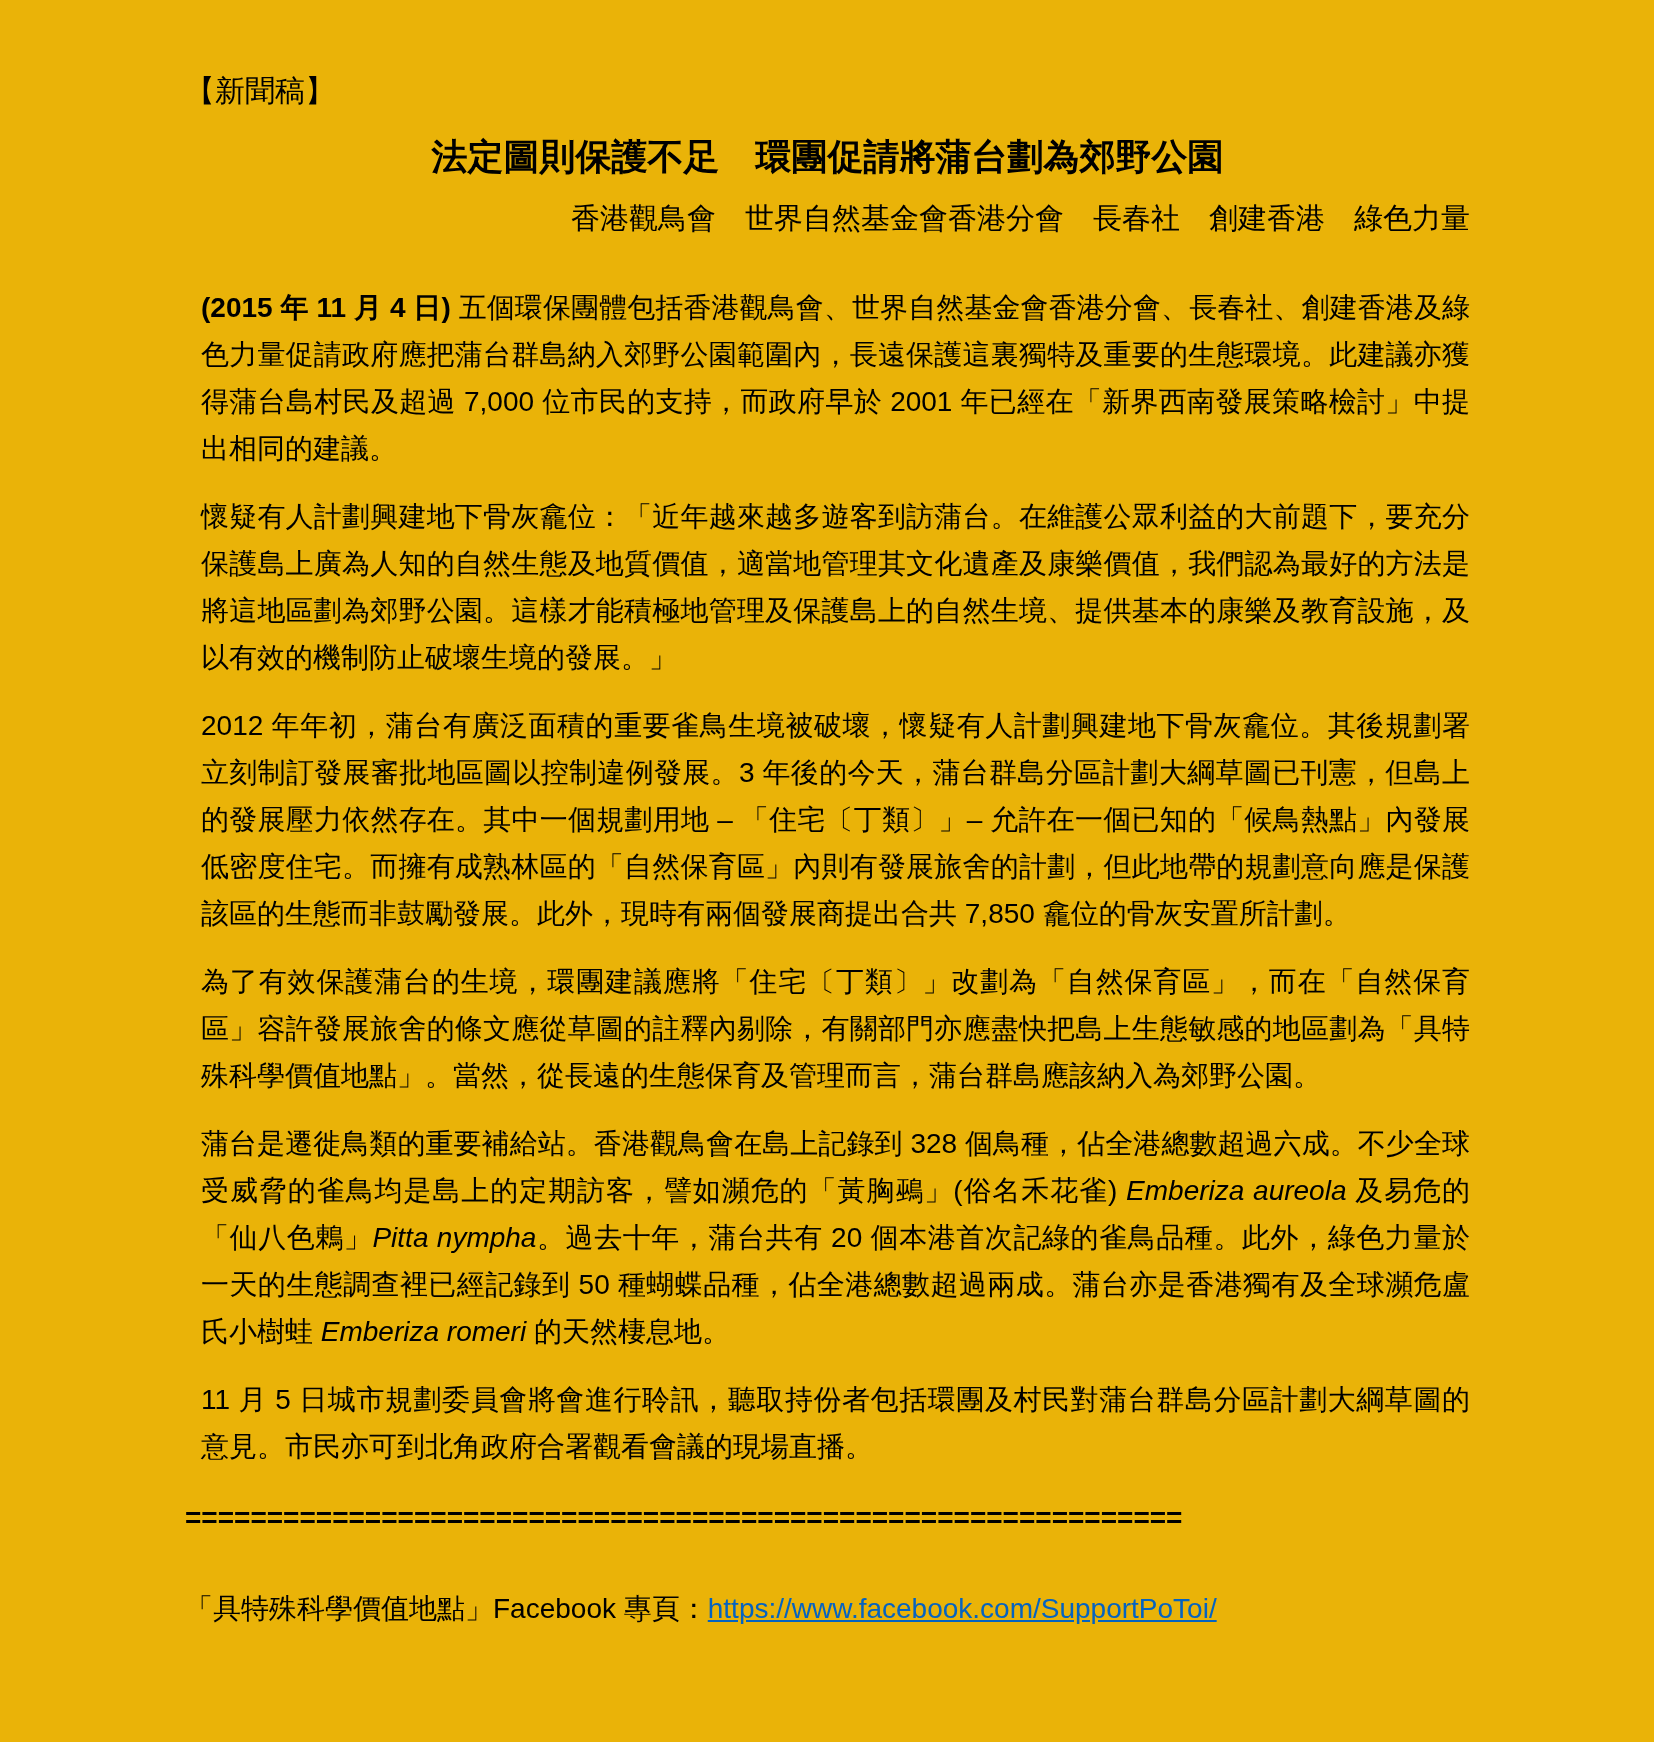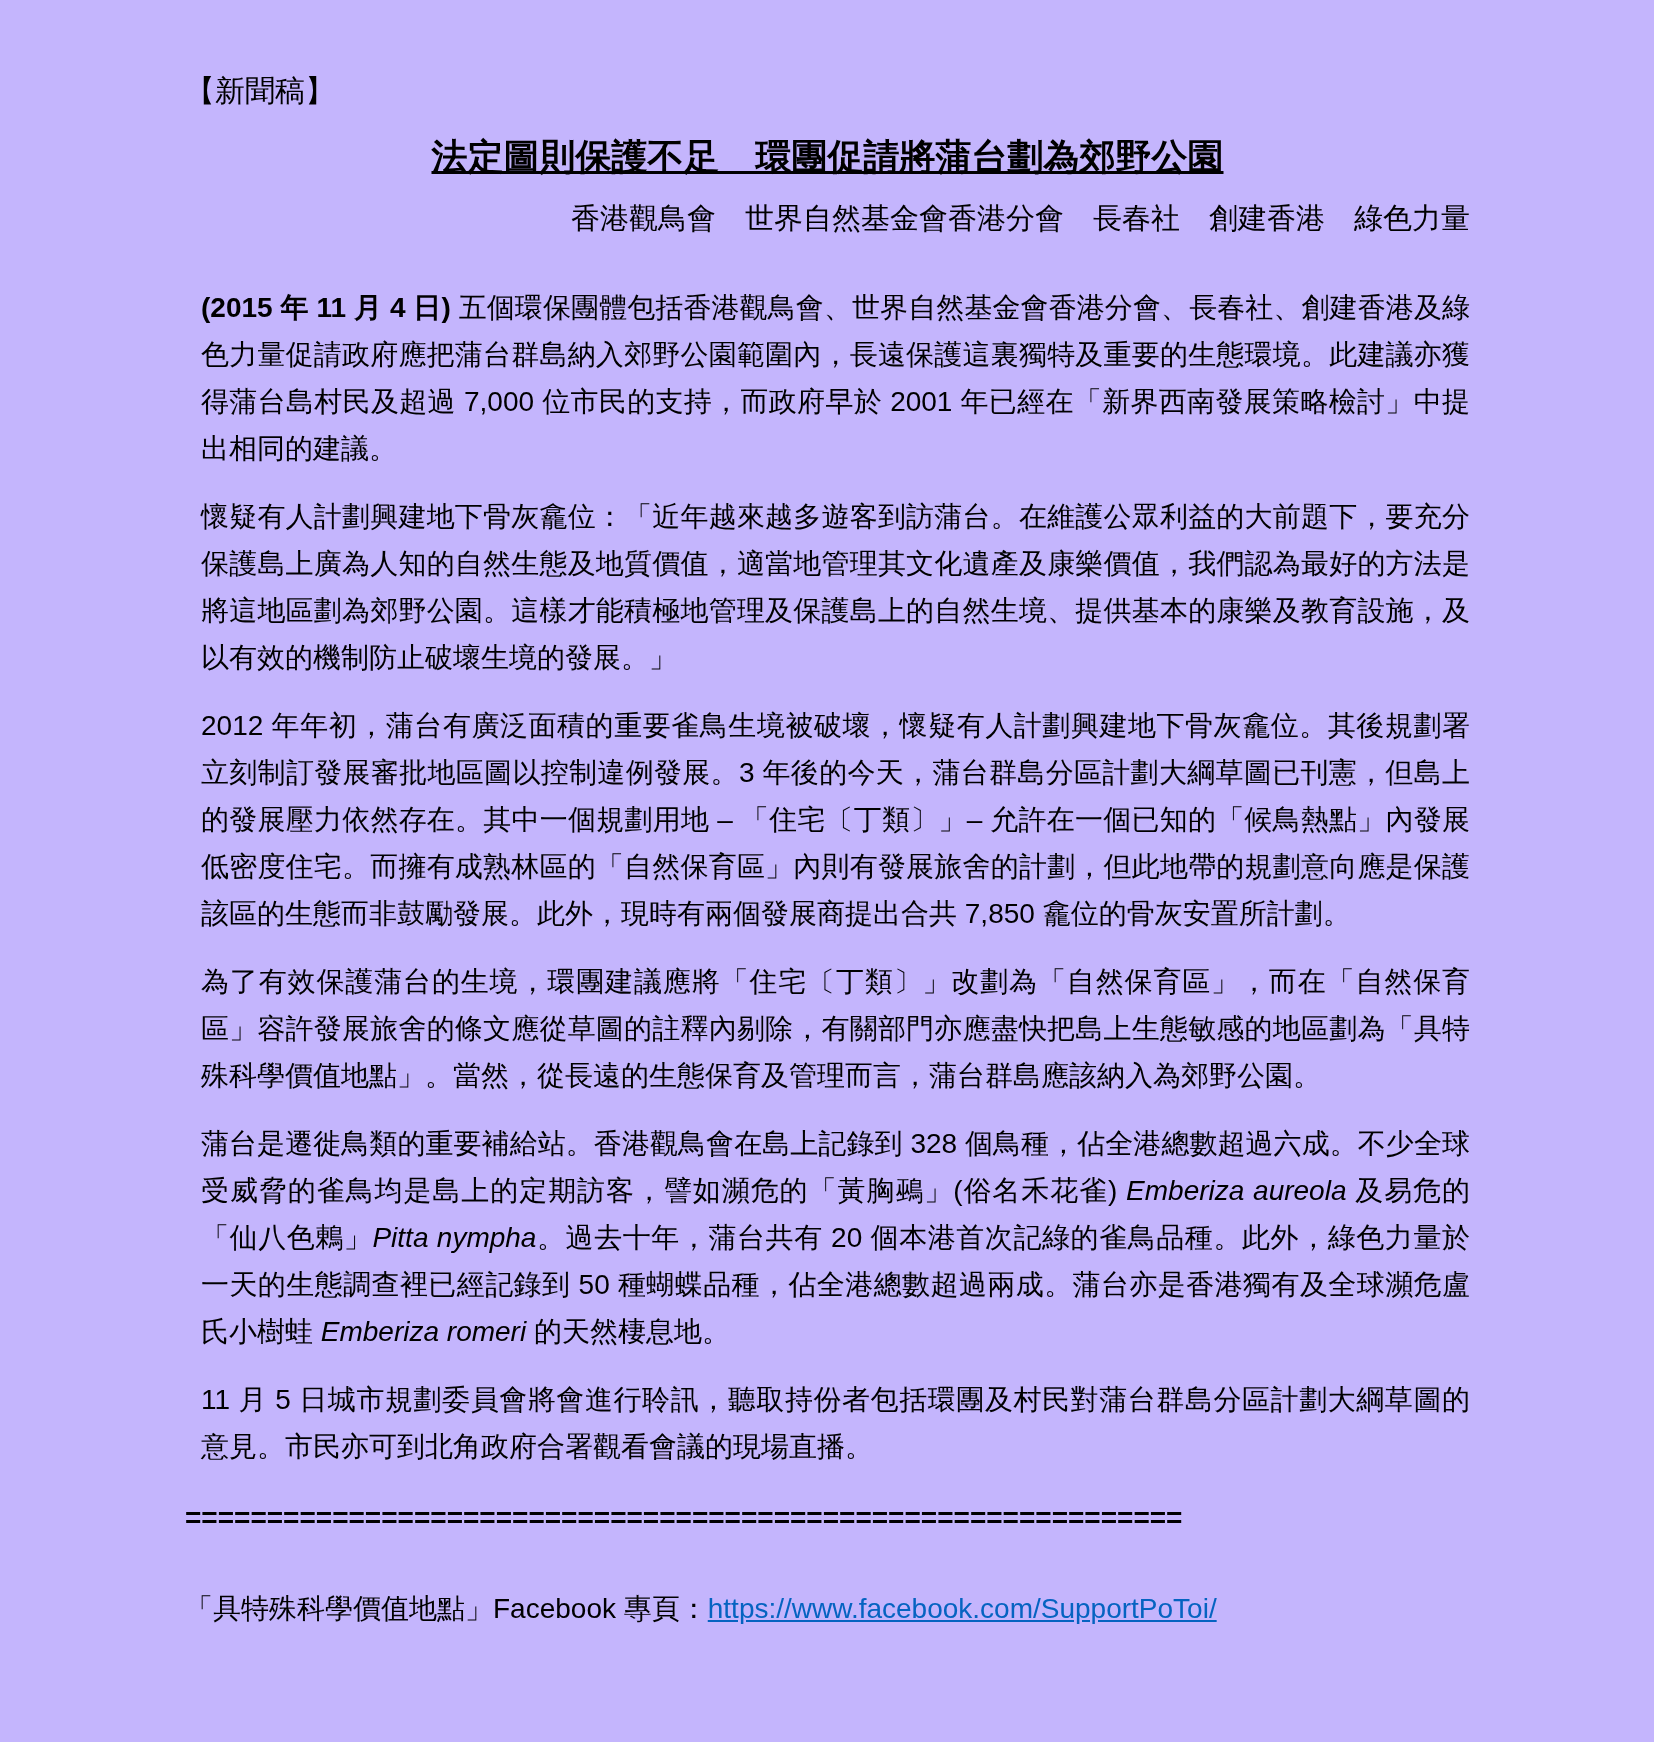--- a/index.html
+++ b/index.html
@@ -6,37 +6,36 @@
     margin: 0;
     padding: 0;
     background: #ffffff;
   }
   .page {
     position: relative;
     width: 1654px;
     height: 1742px;
     box-sizing: border-box;
     padding: 72px 184px 0 185px;
-    background: #c4b5fd;
+    background: #eab308;
     color: #000000;
     font-family: "Liberation Sans", "DejaVu Sans", sans-serif;
     overflow: hidden;
   }
   .doc-tag {
     font-size: 30px;
     line-height: 38px;
     margin-bottom: 24px;
   }
   .doc-title {
     font-size: 36px;
     line-height: 46px;
     font-weight: bold;
     text-align: center;
     margin: 14px 0 18px 0;
-    text-decoration: underline;
   }
   .doc-subtitle {
     font-size: 29px;
     line-height: 40px;
     text-align: right;
     margin: 0 0 46px 0;
   }
   .doc-body p {
     font-size: 28px;
     line-height: 47px;

